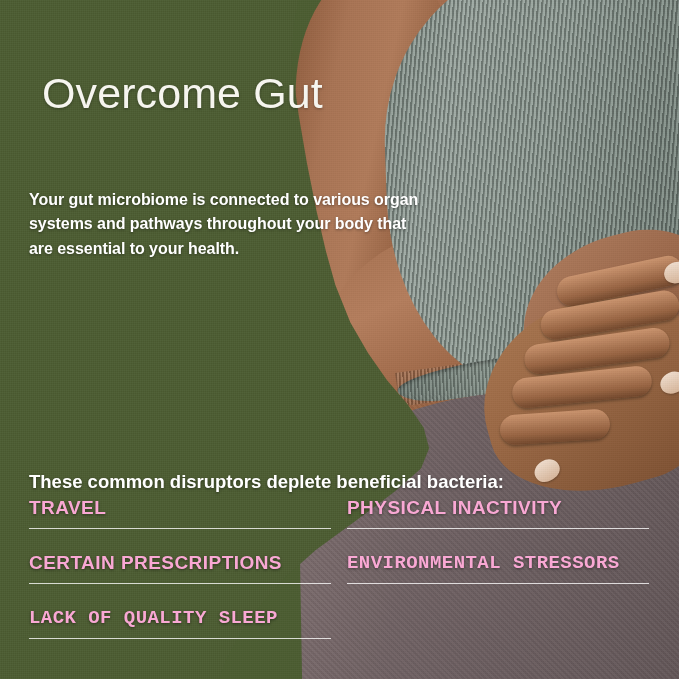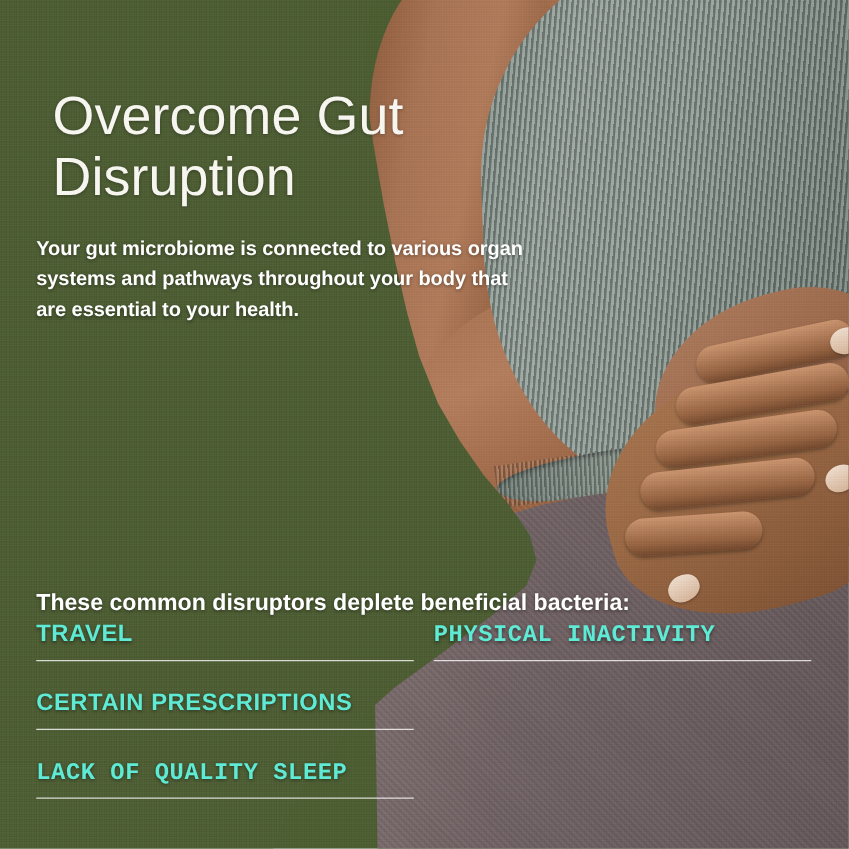--- a/index.html
+++ b/index.html
@@ -251,21 +251,21 @@
     padding-bottom:9px;
     border-bottom:1.3px solid rgba(255,255,255,.78);
     margin-bottom:23px;
   }
   .disruptor:last-child{ margin-bottom:0;font-family:Liberation Mono, monospace; }
   .disruptor .label{
     display:block;
     font-size:19px;
     font-weight:700;
     letter-spacing:.45px;
-    color:#5eead4;
+    color:#f9a8d4;
     text-shadow:0 1px 3px rgba(0,0,0,.45);
     white-space:nowrap;
   }
 </style>
 </head>
 <body>
 
 <div class="poster">
 
   <div class="photo">
@@ -292,21 +292,21 @@
     <div class="nail" style="left:660px;top:372px;transform:rotate(-24deg);"></div>
     <div class="nail" style="left:534px;top:460px;transform:rotate(-30deg);"></div>
 
     <div class="grain"></div>
   </div>
 
   <div class="green"></div>
 
   <div class="content">
 
-    <h1 class="headline"><span>Overcome Gut</span><br><span>Disruption</span></h1>
+    <h1 class="headline"><span>Overcome Gut</span><br></h1>
 
     <p class="subhead">Your gut microbiome is connected to various organ systems and pathways throughout your body that are essential to your health.</p>
 
     <p class="intro">These common disruptors deplete beneficial bacteria:</p>
 
     <div class="cols">
 
       <div class="col">
         <div class="disruptor">
           <span class="label">TRAVEL</span>
@@ -315,18 +315,21 @@
           <span class="label">CERTAIN PRESCRIPTIONS</span>
         </div>
         <div class="disruptor">
           <span class="label">LACK OF QUALITY SLEEP</span>
         </div>
       </div>
 
       <div class="col">
         <div class="disruptor">
           <span class="label">PHYSICAL INACTIVITY</span>
+        </div>
+        <div class="disruptor">
+          <span class="label">ENVIRONMENTAL STRESSORS</span>
         </div>
       </div>
 
     </div>
   </div>
 </div>
 
 </body></html>

